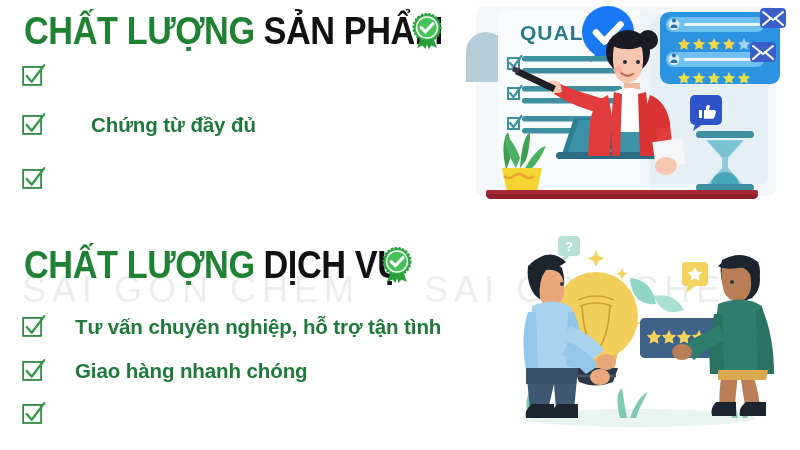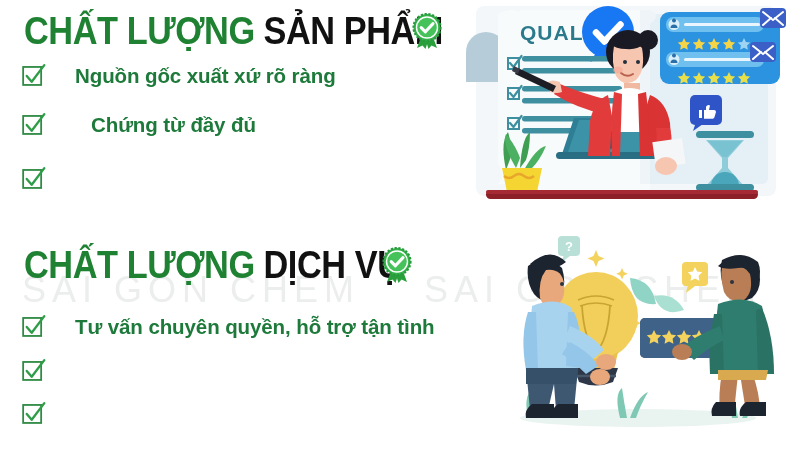--- a/index.html
+++ b/index.html
@@ -87,21 +87,20 @@
     </svg>
   </div>
 
   <div class="list-row l1">
     <span class="chk">
       <svg viewBox="0 0 30 30" width="27" height="27">
         <rect x="3.5" y="5.5" width="20" height="20" fill="#ffffff" stroke="#2f8a43" stroke-width="2"></rect>
         <path d="M7.5 15.5 L13 22 L27 3.5" fill="none" stroke="#2f9c48" stroke-width="2.6" stroke-linecap="round" stroke-linejoin="round"></path>
       </svg>
     </span>
-    <span class="row-text">Nguồn gốc xuất xứ rõ ràng</span>
   </div>
 
   <div class="list-row l2">
     <span class="chk">
       <svg viewBox="0 0 30 30" width="27" height="27">
         <rect x="3.5" y="5.5" width="20" height="20" fill="#ffffff" stroke="#2f8a43" stroke-width="2"></rect>
         <path d="M7.5 15.5 L13 22 L27 3.5" fill="none" stroke="#2f9c48" stroke-width="2.6" stroke-linecap="round" stroke-linejoin="round"></path>
       </svg>
     </span>
     <span class="row-text">Chứng từ đầy đủ</span>
@@ -131,30 +130,31 @@
     </svg>
   </div>
 
   <div class="list-row l4">
     <span class="chk">
       <svg viewBox="0 0 30 30" width="27" height="27">
         <rect x="3.5" y="5.5" width="20" height="20" fill="#ffffff" stroke="#2f8a43" stroke-width="2"></rect>
         <path d="M7.5 15.5 L13 22 L27 3.5" fill="none" stroke="#2f9c48" stroke-width="2.6" stroke-linecap="round" stroke-linejoin="round"></path>
       </svg>
     </span>
-    <span class="row-text">Tư vấn chuyên quyền, hỗ trợ tận tình</span>
+    <span class="row-text">Tư vấn chuyên nghiệp, hỗ trợ tận tình</span>
   </div>
 
   <div class="list-row l5">
     <span class="chk">
       <svg viewBox="0 0 30 30" width="27" height="27">
         <rect x="3.5" y="5.5" width="20" height="20" fill="#ffffff" stroke="#2f8a43" stroke-width="2"></rect>
         <path d="M7.5 15.5 L13 22 L27 3.5" fill="none" stroke="#2f9c48" stroke-width="2.6" stroke-linecap="round" stroke-linejoin="round"></path>
       </svg>
     </span>
+    <span class="row-text">Giao hàng nhanh chóng</span>
   </div>
 
   <div class="list-row l6">
     <span class="chk">
       <svg viewBox="0 0 30 30" width="27" height="27">
         <rect x="3.5" y="5.5" width="20" height="20" fill="#ffffff" stroke="#2f8a43" stroke-width="2"></rect>
         <path d="M7.5 15.5 L13 22 L27 3.5" fill="none" stroke="#2f9c48" stroke-width="2.6" stroke-linecap="round" stroke-linejoin="round"></path>
       </svg>
     </span>
   </div>

